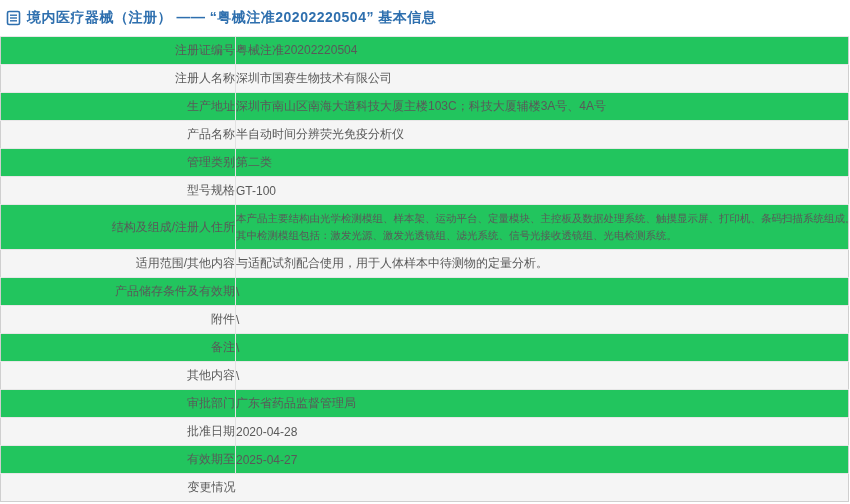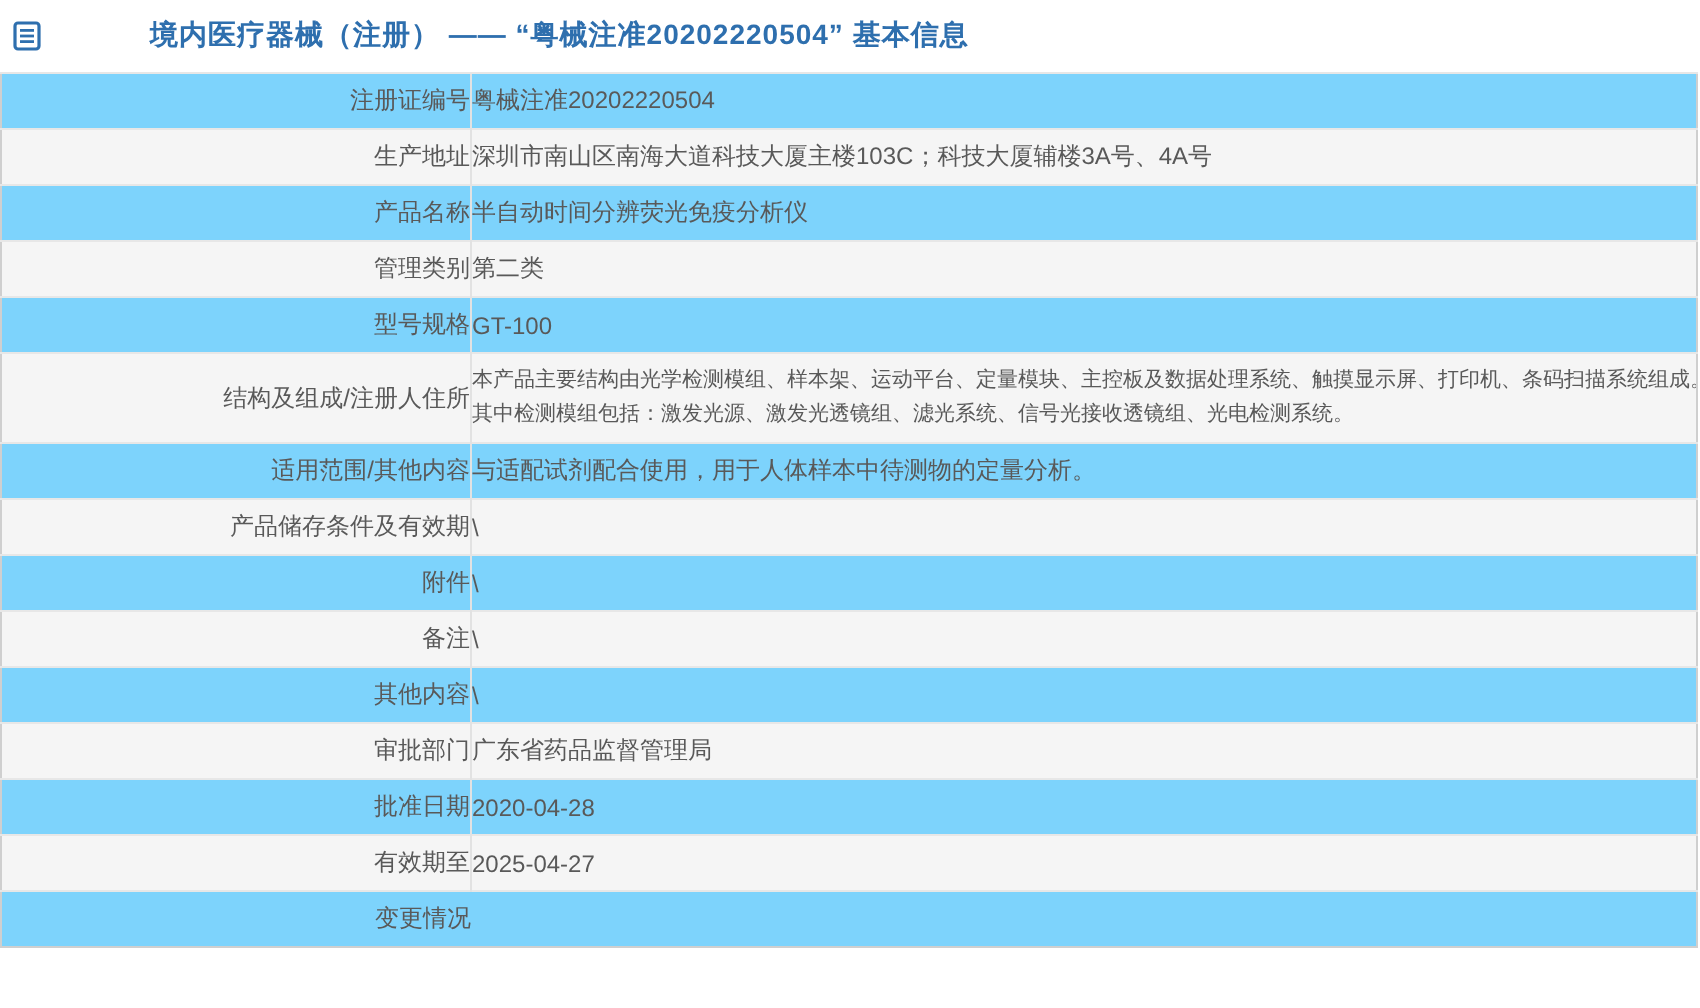--- a/index.html
+++ b/index.html
@@ -20,36 +20,35 @@
     gap: 6px;
     background: #ffffff;
   }
   .title-icon { display: inline-flex; align-items: center; }
   .page-title {
     color: #2e6fae;
     font-size: 14px;
     font-weight: bold;
     letter-spacing: 0.5px;
     white-space: nowrap;
-    margin-left: 48px;
   }
   table.info-table {
     width: 849px;
     border-collapse: collapse;
     border: 1px solid #cfcfcf;
     table-layout: fixed;
     margin-left: 0px;
   }
   table.info-table td {
     font-size: 12px;
     color: #595959;
     border-top: 1px solid #e7e7e7;
     padding: 5px 0;
     vertical-align: middle;
-    background: #7dd3fc;
+    background: #22c55e;
   }
   table.info-table tr:nth-child(even) td { background: #f5f5f5; }
   td.label-cell {
     width: 235px;
     text-align: right;
     padding-right: 10px;
   }
   td.value-cell {
     border-left: 1px solid #e2e2e2;
     padding-left: 12px;
@@ -80,20 +79,24 @@
       </svg>
     </span>
     <span class="page-title">境内医疗器械（注册） —— “粤械注准20202220504” 基本信息</span>
   </div>
 
   <table class="info-table">
     <tbody>
       <tr>
         <td class="label-cell">注册证编号</td>
         <td class="value-cell">粤械注准20202220504</td>
+      </tr>
+      <tr>
+        <td class="label-cell">注册人名称</td>
+        <td class="value-cell">深圳市国赛生物技术有限公司</td>
       </tr>
       <tr>
         <td class="label-cell">生产地址</td>
         <td class="value-cell">深圳市南山区南海大道科技大厦主楼103C；科技大厦辅楼3A号、4A号</td>
       </tr>
       <tr>
         <td class="label-cell">产品名称</td>
         <td class="value-cell">半自动时间分辨荧光免疫分析仪</td>
       </tr>
       <tr>

